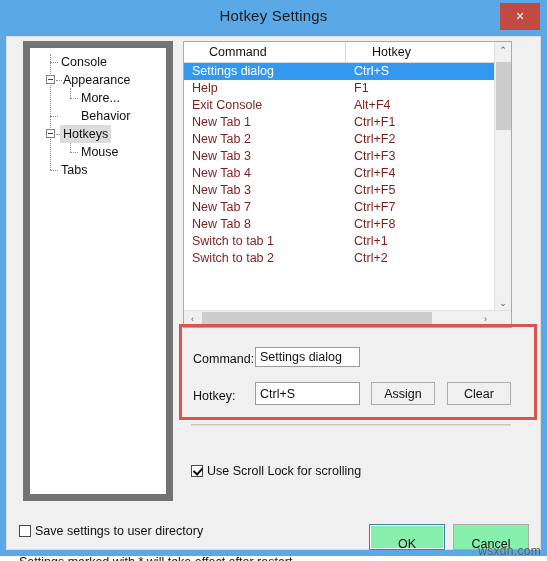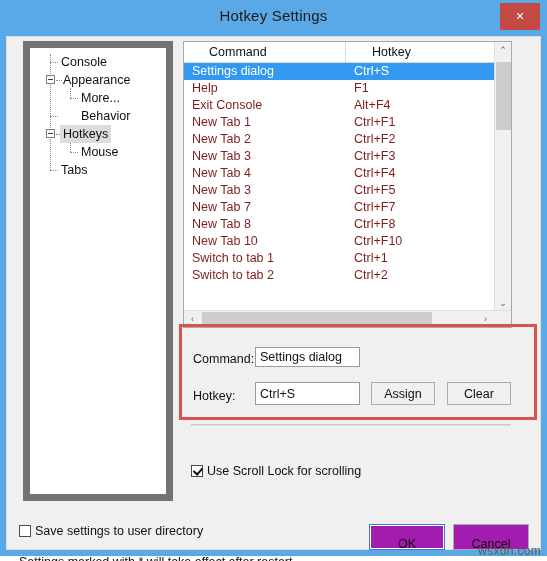--- a/index.html
+++ b/index.html
@@ -356,21 +356,21 @@
     font-size: 12.5px;
     color: #101010;
     white-space: nowrap;
   }
 
   
   .btn-big {
     position: absolute;
     width: 76px;
     height: 24px;
-    background: #a21caf;
+    background: #86efac;
     border: 1px solid #acacac;
     box-sizing: border-box;
     font-family: "Liberation Sans", sans-serif;
     font-size: 12.5px;
     color: #101010;
     text-align: center;
     cursor: pointer;
     padding: 12px;
   }
   .btn-big.focused {
@@ -483,24 +483,20 @@
             </div>
             <div class="lv-row">
               <span class="lv-cmd">New Tab 7</span>
               <span class="lv-key">Ctrl+F7</span>
             </div>
             <div class="lv-row">
               <span class="lv-cmd">New Tab 8</span>
               <span class="lv-key">Ctrl+F8</span>
             </div>
             <div class="lv-row">
-              <span class="lv-cmd">New Tab 10</span>
-              <span class="lv-key">Ctrl+F10</span>
-            </div>
-            <div class="lv-row">
               <span class="lv-cmd">Switch to tab 1</span>
               <span class="lv-key">Ctrl+1</span>
             </div>
             <div class="lv-row">
               <span class="lv-cmd">Switch to tab 2</span>
               <span class="lv-key">Ctrl+2</span>
             </div>
           </div>
 
         <div class="vscroll">

